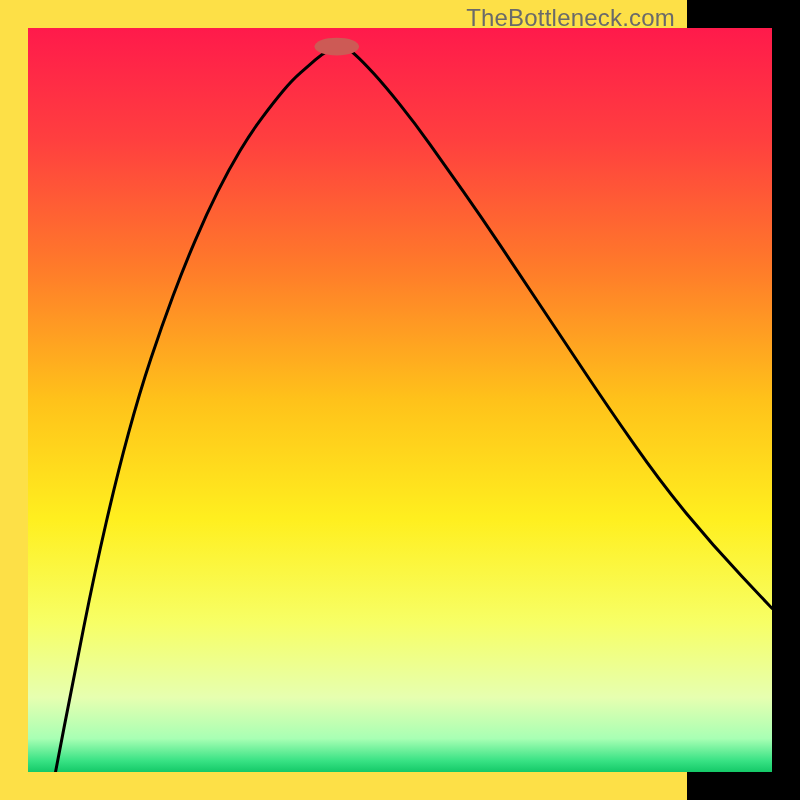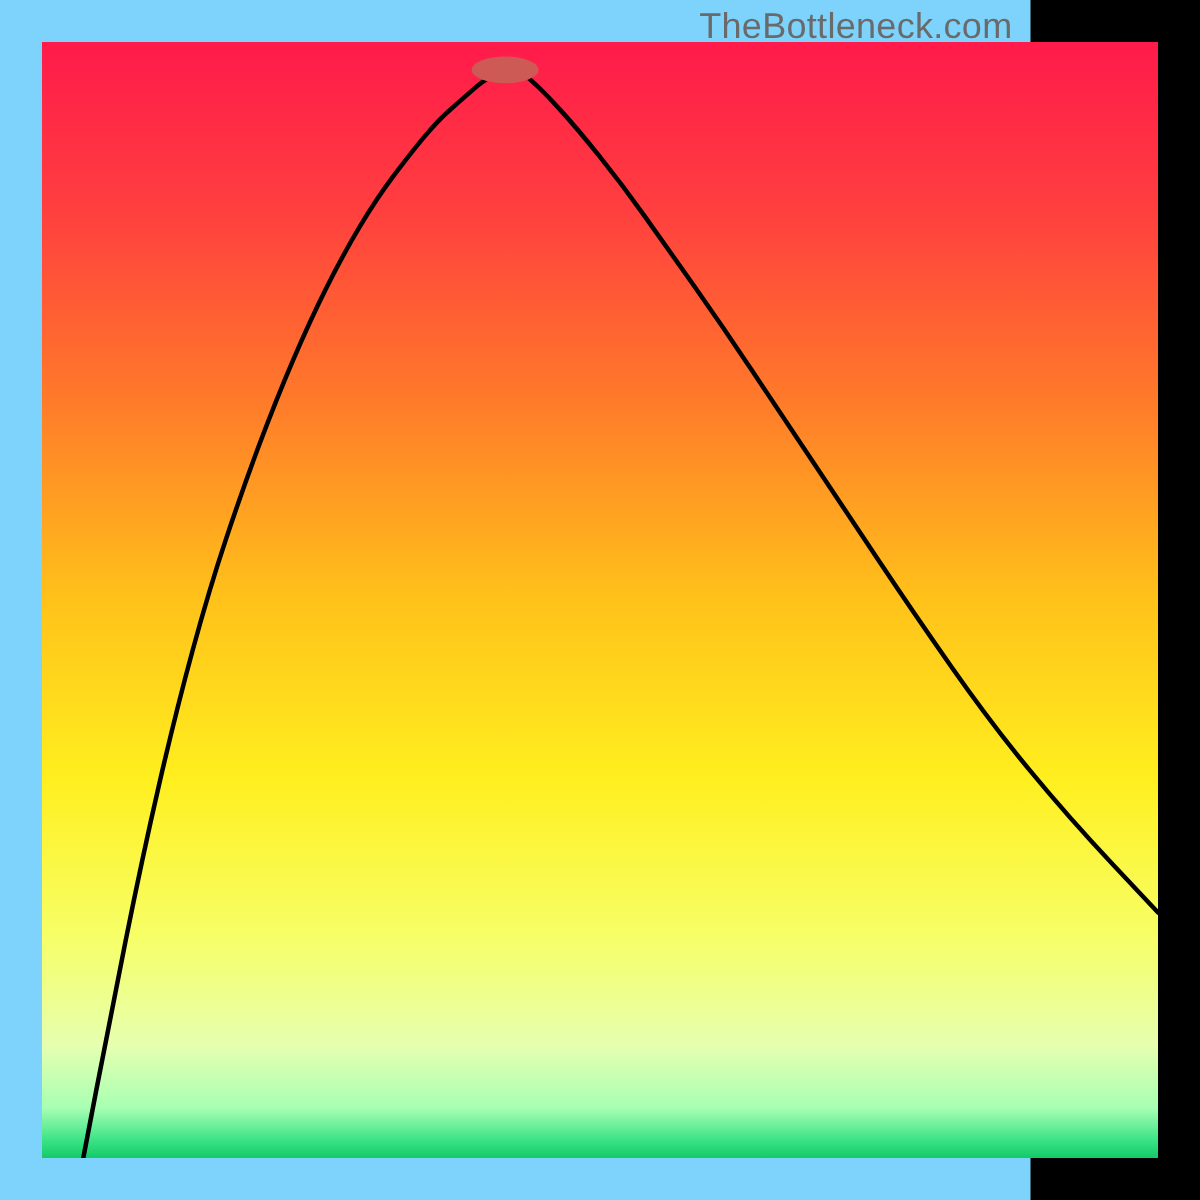--- a/index.html
+++ b/index.html
@@ -8,21 +8,21 @@
     width: 800px;
     height: 800px;
     overflow: hidden;
     background: #000;
     font-family: Arial, Helvetica, sans-serif;
   }
   .frame {
     position: relative;
     width: 687px;
     height: 800px;
-    background: #7dd3fc;
+    background: #fde047;
   }
   .plot {
     position: absolute;
     left: 28px;
     top: 28px;
     width: 744px;
     height: 744px;
     overflow: hidden;
   }
   .watermark {

